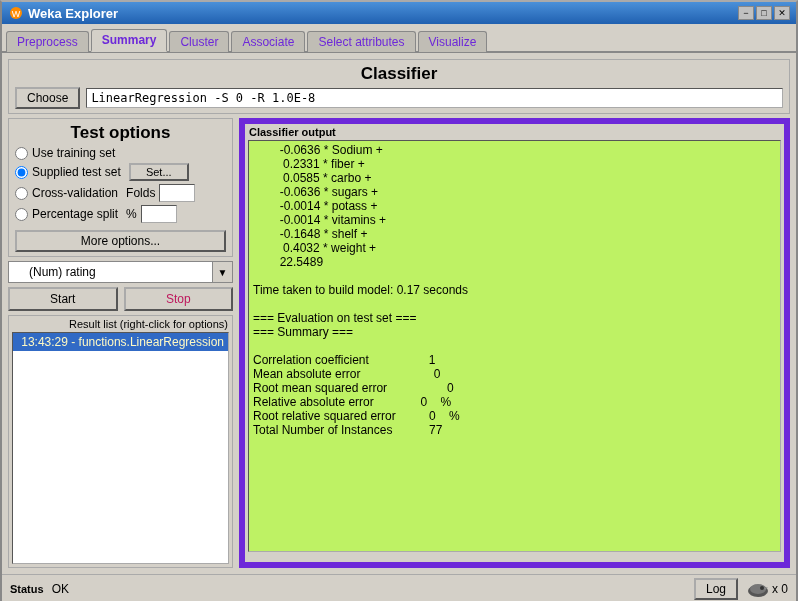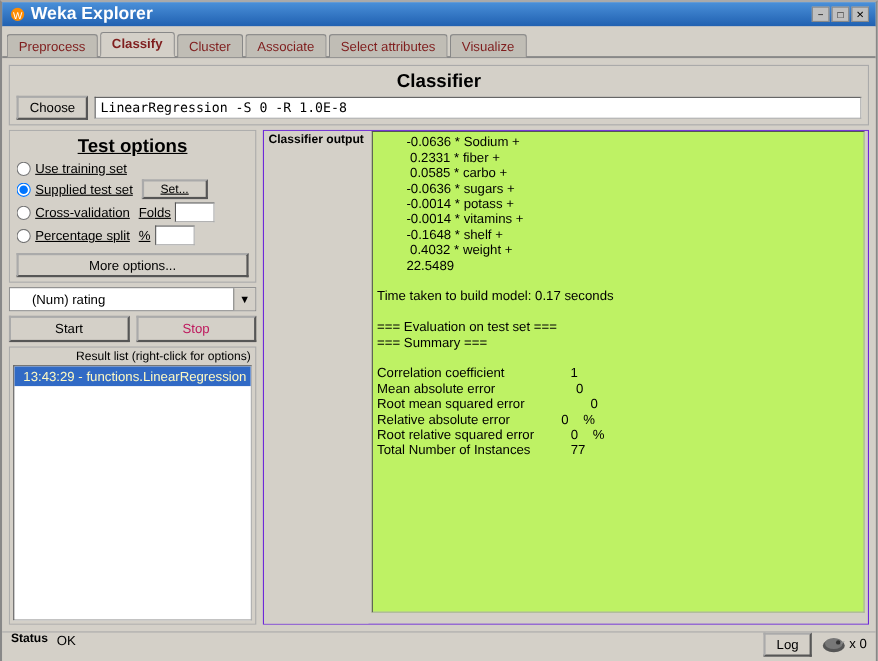--- a/index.html
+++ b/index.html
@@ -23,21 +23,21 @@
       user-select: none;
     }
     .title-bar-icon {
       width: 16px;
       height: 16px;
       margin-right: 4px;
       display: flex; align-items: center; justify-content: center;
     }
     .title-bar-title {
       flex: 1;
-      font-size: 16px;
+      font-size: 13px;
       font-weight: bold;
     }
     .title-bar-controls {
       display: flex;
       gap: 2px;
     }
     .title-btn {
       width: 16px;
       height: 14px;
       background: #c0c0c0;
@@ -66,21 +66,21 @@
       gap: 2px;
     }
     .tab {
       padding: 3px 10px;
       background: #c0bdb5;
       border: 1px solid #888;
       border-bottom: none;
       cursor: pointer;
       font-size: 12px;
       border-radius: 3px 3px 0 0;
-      color: #7f1d1d;
+      color: #6d28d9;
       position: relative;
       bottom: -1px;
     }
     .tab.active {
       background: #d4d0c8;
       border-bottom: 2px solid #d4d0c8;
       font-weight: bold;
       z-index: 1;
     }
 
@@ -142,21 +142,20 @@
       width: 225px;
       flex-shrink: 0;
       display: flex;
       flex-direction: column;
       gap: 4px;
     }
 
     .test-options-section {
       border: 1px solid #aaa;
       padding: 4px 6px;
-      text-decoration: underline;
     }
     .radio-row {
       display: flex;
       align-items: center;
       gap: 4px;
       margin: 3px 0;
     }
     .radio-row input[type="radio"] {
       margin: 0;
     }
@@ -240,23 +239,23 @@
       font-size: 12px;
     }
     .result-item.selected {
       background: #316ac5;
       color: #fef9c3;
     }
 
     
     .right-panel {
       flex: 1;
-      border: 1px solid #6d28d9;
-      display: flex;
-      flex-direction: row;
+      border: 6px solid #6d28d9;
+      display: flex;
+      flex-direction: column;
       overflow: hidden;
     }
     .output-header {
       font-size: 11px;
       font-weight: bold;
       padding: 2px 4px;
       background: #d4d0c8;
     }
     .output-content {
       flex: 1;
@@ -269,21 +268,21 @@
       font-size: 12px;
       white-space: pre;
     }
 
     
     .status-bar {
       background: #d4d0c8;
       border-top: 1px solid #aaa;
       height: 28px;
       display: flex;
-      align-items: flex-start;
+      align-items: center;
       padding: 0 8px;
       gap: 8px;
     }
     .status-label {
       font-size: 11px;
       font-weight: bold;
     }
     .status-value {
       flex: 1;
       font-size: 12px;
@@ -330,21 +329,21 @@
     <span class="title-bar-title">Weka Explorer</span>
     <div class="title-bar-controls">
       <div class="title-btn">−</div>
       <div class="title-btn">□</div>
       <div class="title-btn">✕</div>
     </div>
   </div>
 
   <div class="tab-bar">
     <div class="tab">Preprocess</div>
-    <div class="tab active">Classify</div>
+    <div class="tab active">Summary</div>
     <div class="tab">Cluster</div>
     <div class="tab">Associate</div>
     <div class="tab">Select attributes</div>
     <div class="tab">Visualize</div>
   </div>
 
   <div class="content">
 
     <div class="classifier-section">
       <div class="section-label">Classifier</div>

